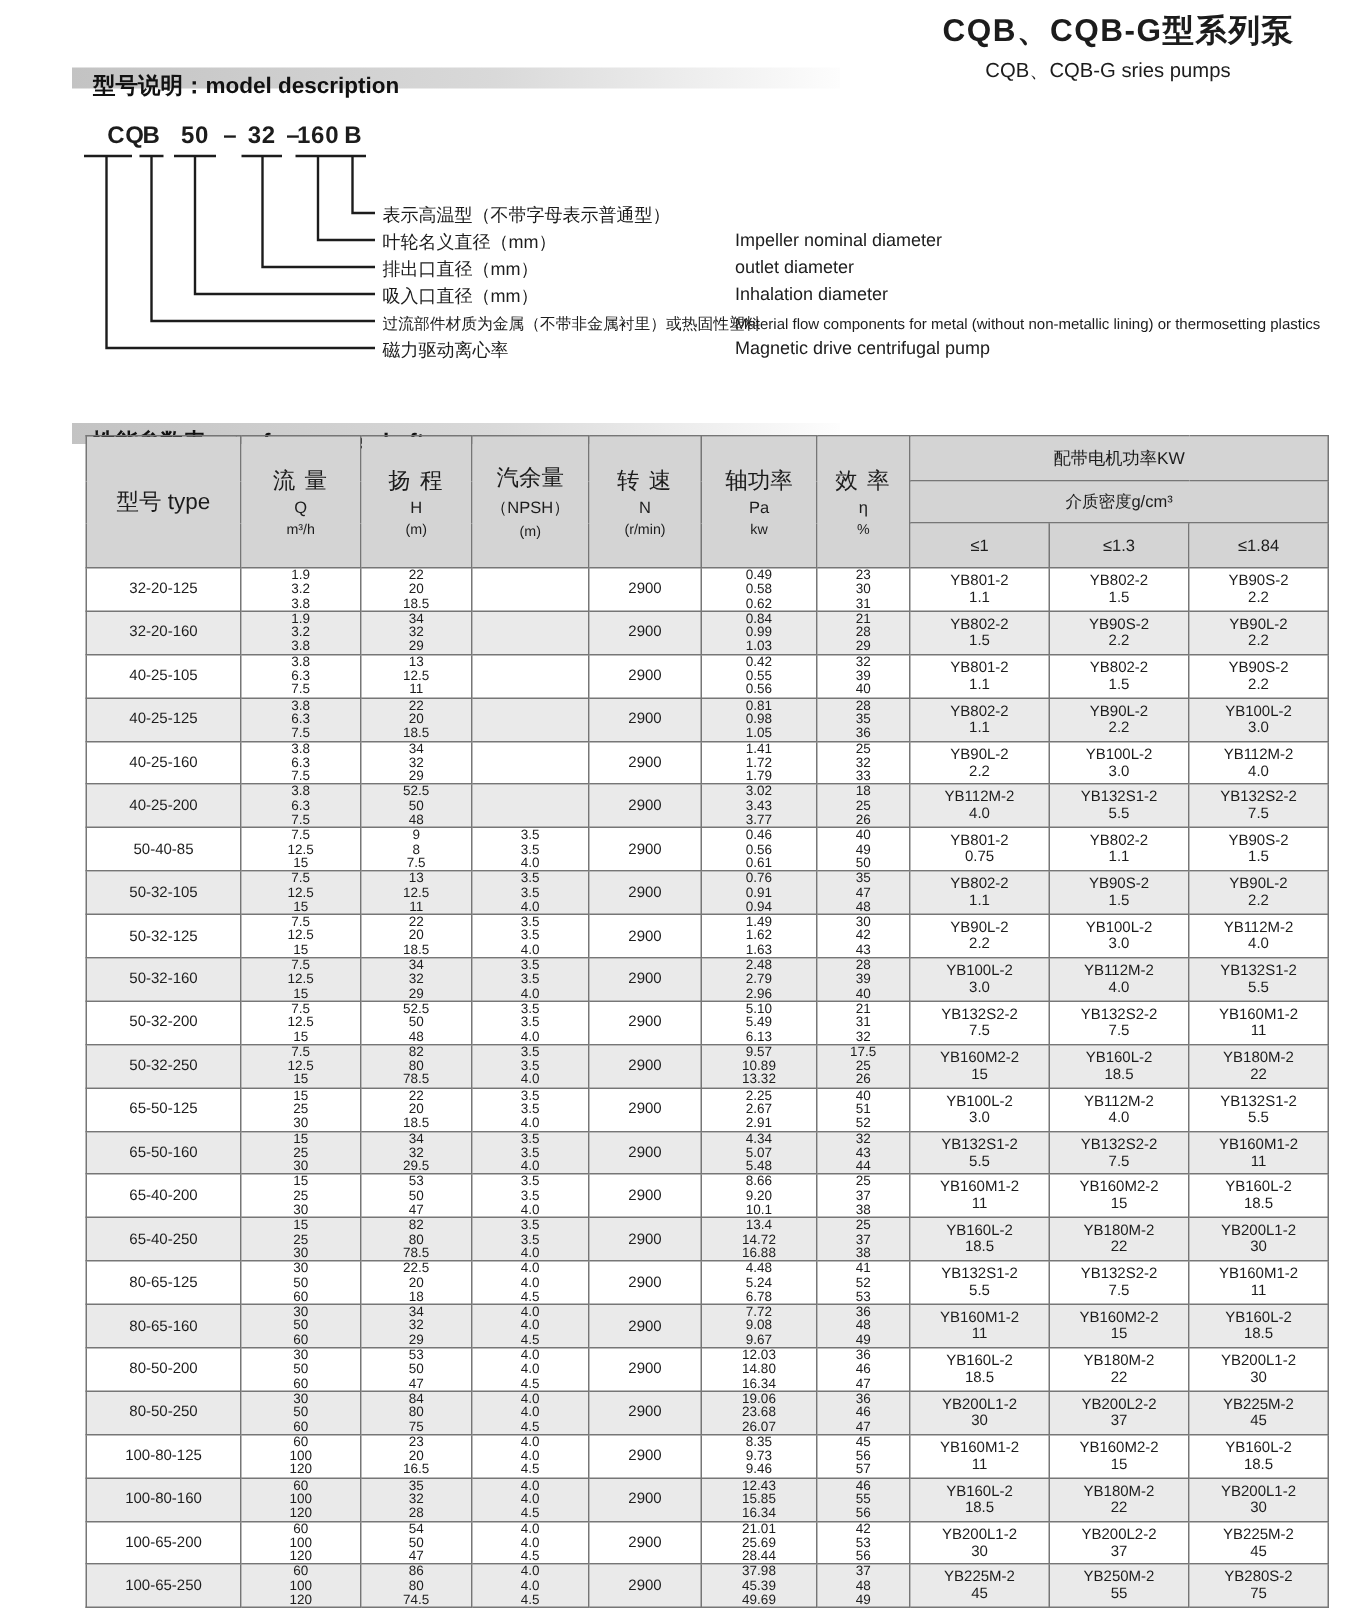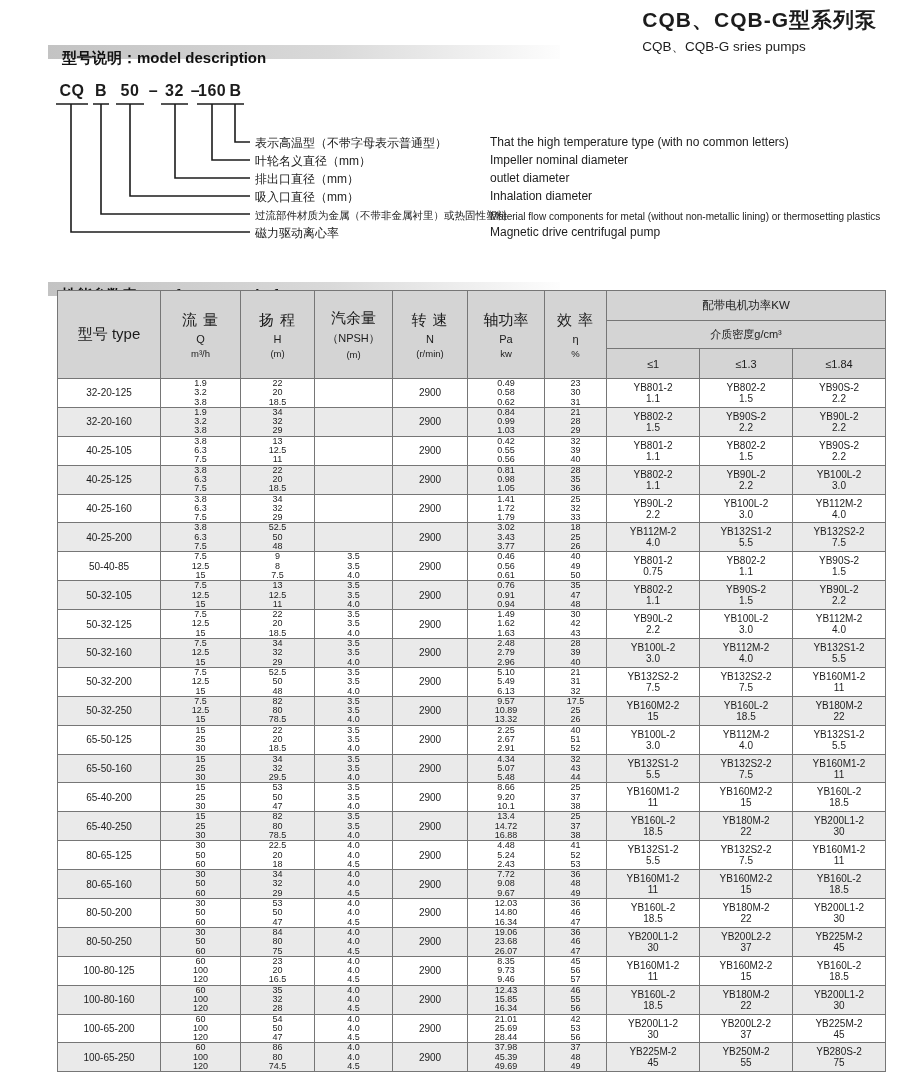--- a/index.html
+++ b/index.html
@@ -4,21 +4,21 @@
 <style>
   :root{
     --border:#767676; --header-bg:#d4d4d4; --row-alt:#eaeaea; --ink:#1c1c1c;
   }
   *{box-sizing:border-box; margin:0; padding:0;}
   html,body{background:#fff;}
   body{font-family:"Liberation Sans","DejaVu Sans",sans-serif; color:var(--ink);}
   .page{position:relative; width:900px; height:1076px; background:#fff; overflow:hidden;}
 
   
-  .doc-title{position:absolute; top:6px; right:23px; text-align:left;}
+  .doc-title{position:absolute; top:6px; right:37px; text-align:center;}
   .doc-title .zh{font-size:21px; font-weight:bold; letter-spacing:1px;}
   .doc-title .en{font-size:13.5px; margin-top:4px; padding-right:14px;}
 
   
   .section-bar{position:absolute; left:48px; width:512px; height:14px;
     background:linear-gradient(90deg,#c3c3c3 0%,#d9d9d9 55%,#fdfdfd 100%);
     line-height:26px; font-size:15px; font-weight:bold; padding-left:14px; color:#111;}
   #bar-model{top:45px;}
   #bar-perf{top:250px;margin-top:32px;}
 
@@ -65,33 +65,32 @@
     <div class="en">CQB、CQB-G sries pumps</div>
   </div>
 
   <div class="section-bar" id="bar-model">型号说明：model description</div>
 
   <div class="diagram">
     <svg width="827" height="168" viewBox="0 0 827 168">
       <path id="diagram-paths" d="M8 24H40M23 24V152H202M45 24H61M53 24V134H202M68 24H96M82 24V116H202M113 24H140M127 24V98H202M149 24H179M164 24V80H202M179 24H196M187 24V62H202" fill="none" stroke="#1c1c1c" stroke-width="1.6"></path>
     </svg>
     <div id="code-parts">
-        <span class="code-part" style="left: 9px; width: 30px;">CQ</span>
+        <span class="code-part" style="left: 21px; width: 30px;">CQ</span>
         <span class="code-part" style="left: 46px; width: 14px;">B</span>
         <span class="code-part" style="left: 69px; width: 26px;">50</span>
         <span class="code-part" style="left: 99px; width: 13px;">–</span>
         <span class="code-part" style="left: 114px; width: 25px;">32</span>
         <span class="code-part" style="left: 141px; width: 13px;">–</span>
         <span class="code-part" style="left: 150px; width: 28px;">160</span>
         <span class="code-part" style="left: 180px; width: 15px;">B</span>
       </div>
     <div id="code-labels">
         <div class="diagram-label" style="top: 55px;">
           <span class="zh">表示高温型（不带字母表示普通型）</span>
-          <span class="en">That the high temperature type (with no common letters)</span>
         </div>
         <div class="diagram-label" style="top: 73px;">
           <span class="zh">叶轮名义直径（mm）</span>
           <span class="en">Impeller nominal diameter</span>
         </div>
         <div class="diagram-label" style="top: 91px;">
           <span class="zh">排出口直径（mm）</span>
           <span class="en">outlet diameter</span>
         </div>
         <div class="diagram-label" style="top: 109px;">
@@ -818,21 +817,21 @@
             </td>
             <td class="stack">
               <div>4.0</div>
               <div>4.0</div>
               <div>4.5</div>
             </td>
             <td class="speed-cell">2900</td>
             <td class="stack">
               <div>4.48</div>
               <div>5.24</div>
-              <div>2.43</div>
+              <div>6.78</div>
             </td>
             <td class="stack">
               <div>41</div>
               <div>52</div>
               <div>53</div>
             </td>
             <td class="motor-cell">
               <div>YB132S1-2</div>
               <div>5.5</div>
             </td>

